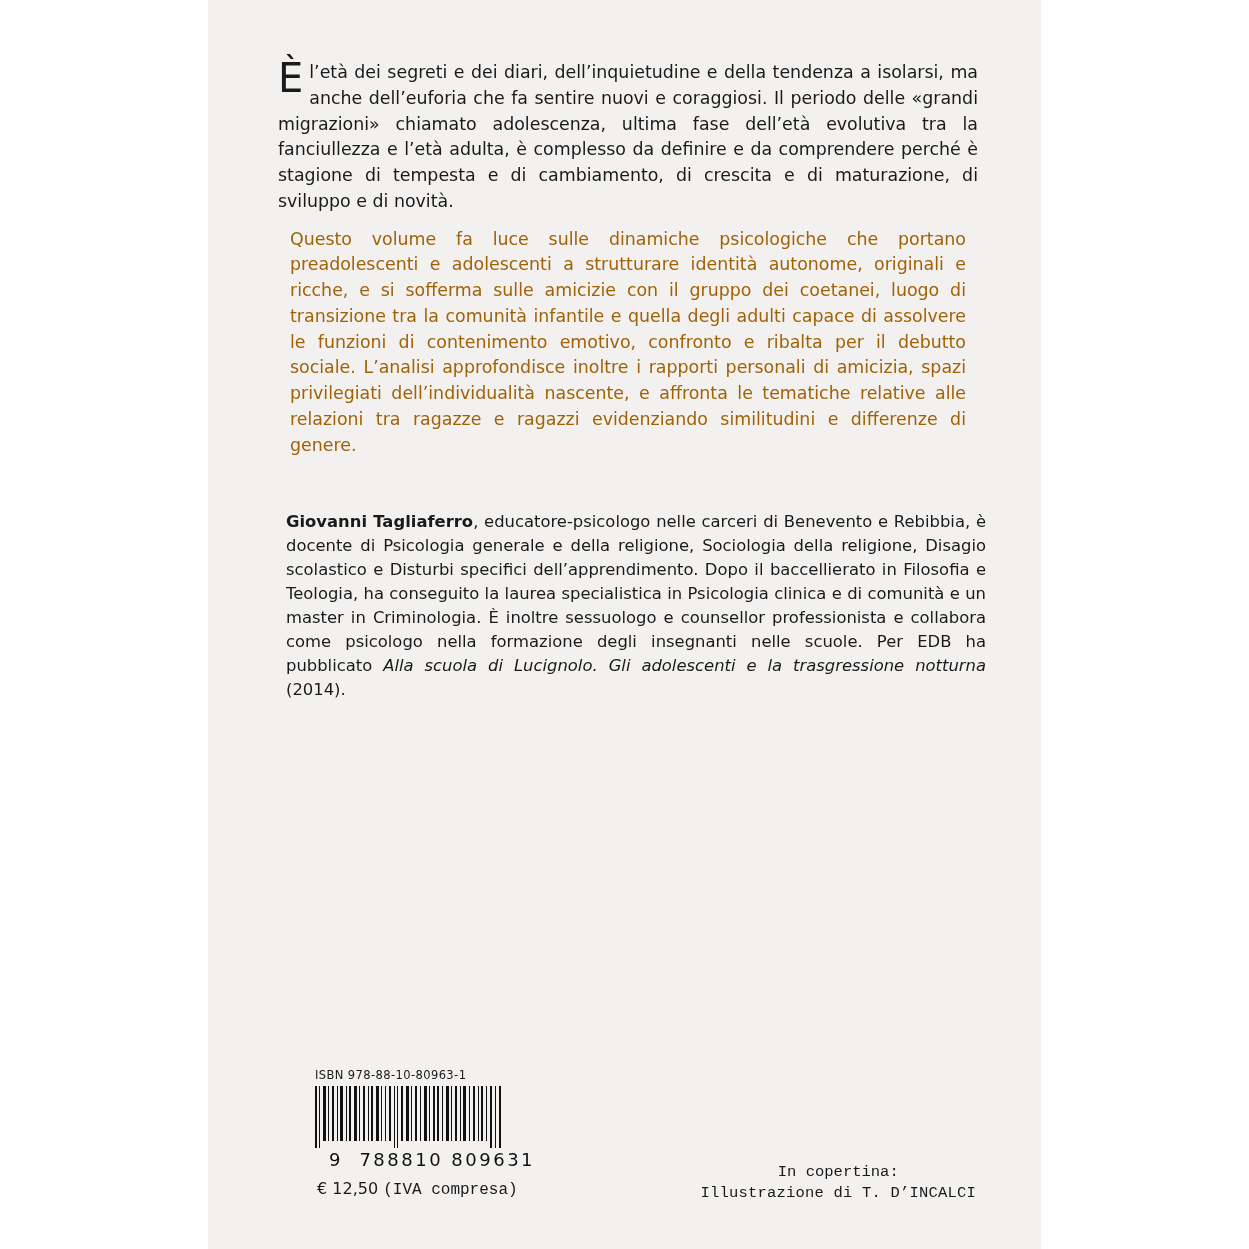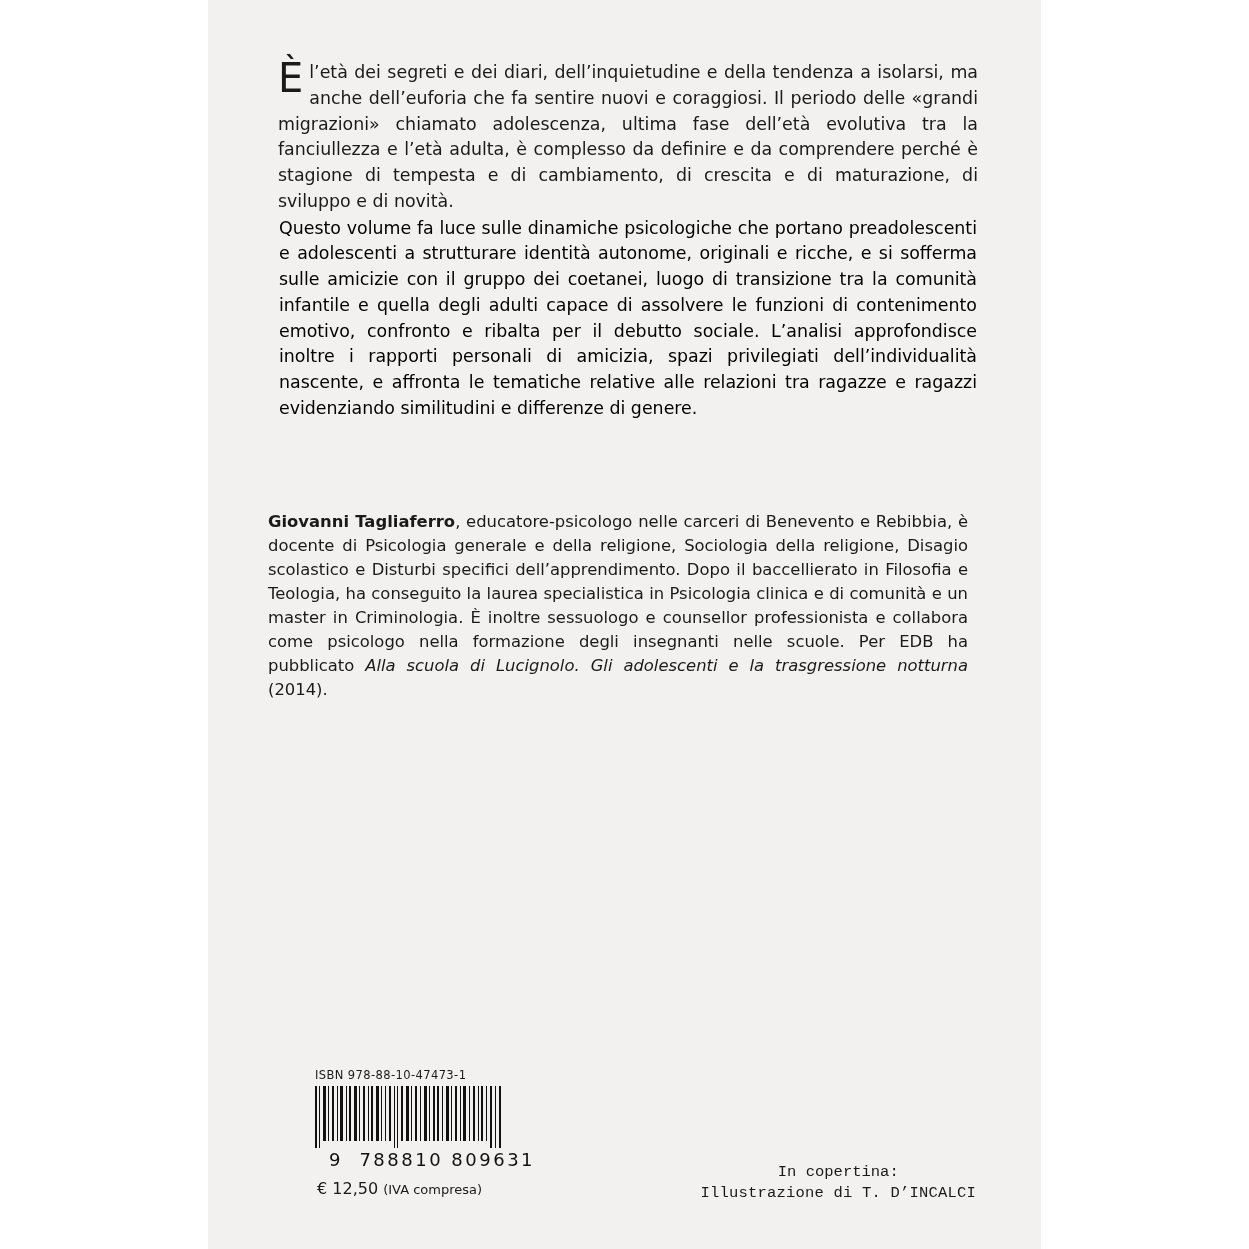--- a/index.html
+++ b/index.html
@@ -43,27 +43,27 @@
     font-family: "DejaVu Sans", sans-serif;
     font-size: 40px;
     line-height: 0.92;
     padding: 0px 6px 0 0;
     color: #1a1a1a;
   }
   .para2 {
     font-family: "DejaVu Sans", sans-serif;
     font-size: 17.4px;
     line-height: 1.48;
-    color: #000000;
+    color: #a16207;
     text-align: justify;
-    margin: 1px;
+    margin: 12px;
   }
   .bio {
     position: absolute;
-    left: 60px;
+    left: 78px;
     top: 510px;
     width: 700px;
     font-family: "DejaVu Sans", sans-serif;
     font-size: 16.4px;
     line-height: 1.46;
     color: #1a1a1a;
     text-align: justify;
     margin: 0;
   }
   .bio .author {
@@ -98,21 +98,22 @@
     margin: 1px 0 0 16px;
     white-space: nowrap;
   }
   .price {
     font-family: "DejaVu Sans", sans-serif;
     font-size: 16px;
     color: #1a1a1a;
     margin: 9px 0 0 4px;
   }
   .price .vat {
-    font-size: 13px;
+    font-size: 16px;
+    font-family: Liberation Mono, monospace;
   }
   .credit {
     position: absolute;
     right: 65px;
     bottom: 45px;
     text-align: center;
     font-family: Liberation Mono, monospace;
     font-size: 15.5px;
     line-height: 1.35;
     color: #1a1a1a;
@@ -129,21 +130,21 @@
   <div class="cover">
 
     <div class="content">
       <p class="blurb"><span class="dropcap">È</span><span> l’età dei segreti e dei diari, dell’inquietudine e della tendenza a isolarsi, ma anche dell’euforia che fa sentire nuovi e coraggiosi. Il periodo delle «grandi migrazioni» chiamato adolescenza, ultima fase dell’età evolutiva tra la fanciullezza e l’età adulta, è complesso da definire e da comprendere perché è stagione di tempesta e di cambiamento, di crescita e di maturazione, di sviluppo e di novità.</span></p>
       <p class="para2">Questo volume fa luce sulle dinamiche psicologiche che portano preadolescenti e adolescenti a strutturare identità autonome, originali e ricche, e si sofferma sulle amicizie con il gruppo dei coetanei, luogo di transizione tra la comunità infantile e quella degli adulti capace di assolvere le funzioni di contenimento emotivo, confronto e ribalta per il debutto sociale. L’analisi approfondisce inoltre i rapporti personali di amicizia, spazi privilegiati dell’individualità nascente, e affronta le tematiche relative alle relazioni tra ragazze e ragazzi evidenziando similitudini e differenze di genere.</p>
     </div>
 
     <p class="bio"><span class="author">Giovanni Tagliaferro</span><span>, educatore-psicologo nelle carceri di Benevento e Rebibbia, è docente di Psicologia generale e della religione, Sociologia della religione, Disagio scolastico e Disturbi specifici dell’apprendimento. Dopo il baccellierato in Filosofia e Teologia, ha conseguito la laurea specialistica in Psicologia clinica e di comunità e un master in Criminologia. È inoltre sessuologo e counsellor professionista e collabora come psicologo nella formazione degli insegnanti nelle scuole. Per EDB ha pubblicato </span><span class="italic">Alla scuola di Lucignolo. Gli adolescenti e la trasgressione notturna</span><span> (2014).</span></p>
 
     <div class="barcode-block">
-      <p class="isbn-text">ISBN 978-88-10-47473-1</p>
+      <p class="isbn-text">ISBN 978-88-10-80963-1</p>
       <svg class="barcode" viewBox="0 0 192 62">
         <rect x="0" y="0" width="192" height="62" fill="#f2f1ef"></rect>
         <g fill="#111111">
           <rect x="2" y="0" width="2" height="62"></rect>
           <rect x="6" y="0" width="1" height="62"></rect>
           <rect x="10" y="0" width="3" height="55"></rect>
           <rect x="15" y="0" width="1" height="55"></rect>
           <rect x="19" y="0" width="2" height="55"></rect>
           <rect x="24" y="0" width="1" height="55"></rect>
           <rect x="27" y="0" width="3" height="55"></rect>

